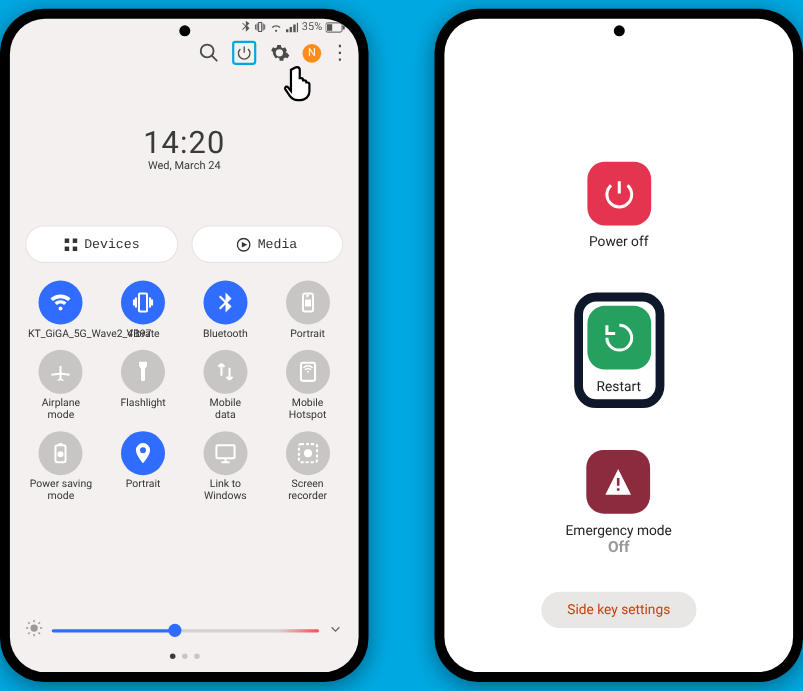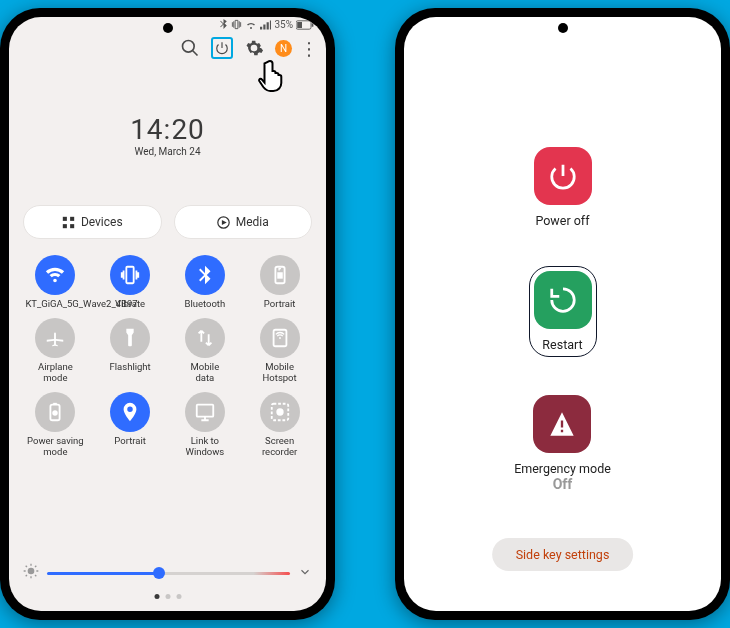--- a/index.html
+++ b/index.html
@@ -97,20 +97,21 @@
     height: 34px;
     border-radius: 20px;
     background: #fff;
     border: 1px solid #e6e3e1;
     display: flex;
     align-items: center;
     justify-content: center;
     gap: 6px;
     font-size: 12px;
     color: #333;
+    font-family: Liberation Mono, monospace;
   }
   .qs-grid {
     position: absolute;
     top: 238px;
     width: 100%;
     padding: 0 10px;
     display: grid;
     grid-template-columns: repeat(4, 1fr);
     row-gap: 8px;
     column-gap: 2px;
@@ -165,21 +166,21 @@
   .pm-item .sub { font-size:14px; color:#999;font-weight:bold; }
   .pm-circle {
     width: 58px; height:58px; border-radius:16px;
     display:flex; align-items:center; justify-content:center;
     color:#fff;
     margin-bottom:8px;
   }
   .pm-red { background:#e3354f; }
   .pm-green { background:#25a05f; }
   .pm-dark { background:#8c2b3e; }
-  .restart-highlight { border:1px solid #0f172a; border-radius:20px; padding:4px; }
+  .restart-highlight { border:8px solid #0f172a; border-radius:20px; padding:4px; }
   .side-key-pill {
     position:absolute;
     bottom: 40px;
     left:50%; transform:translateX(-50%);
     background:#e9e7e6;
     padding: 9px 24px;
     border-radius: 22px;
     font-size:12.5px;
     color:#c2410c;
   }

